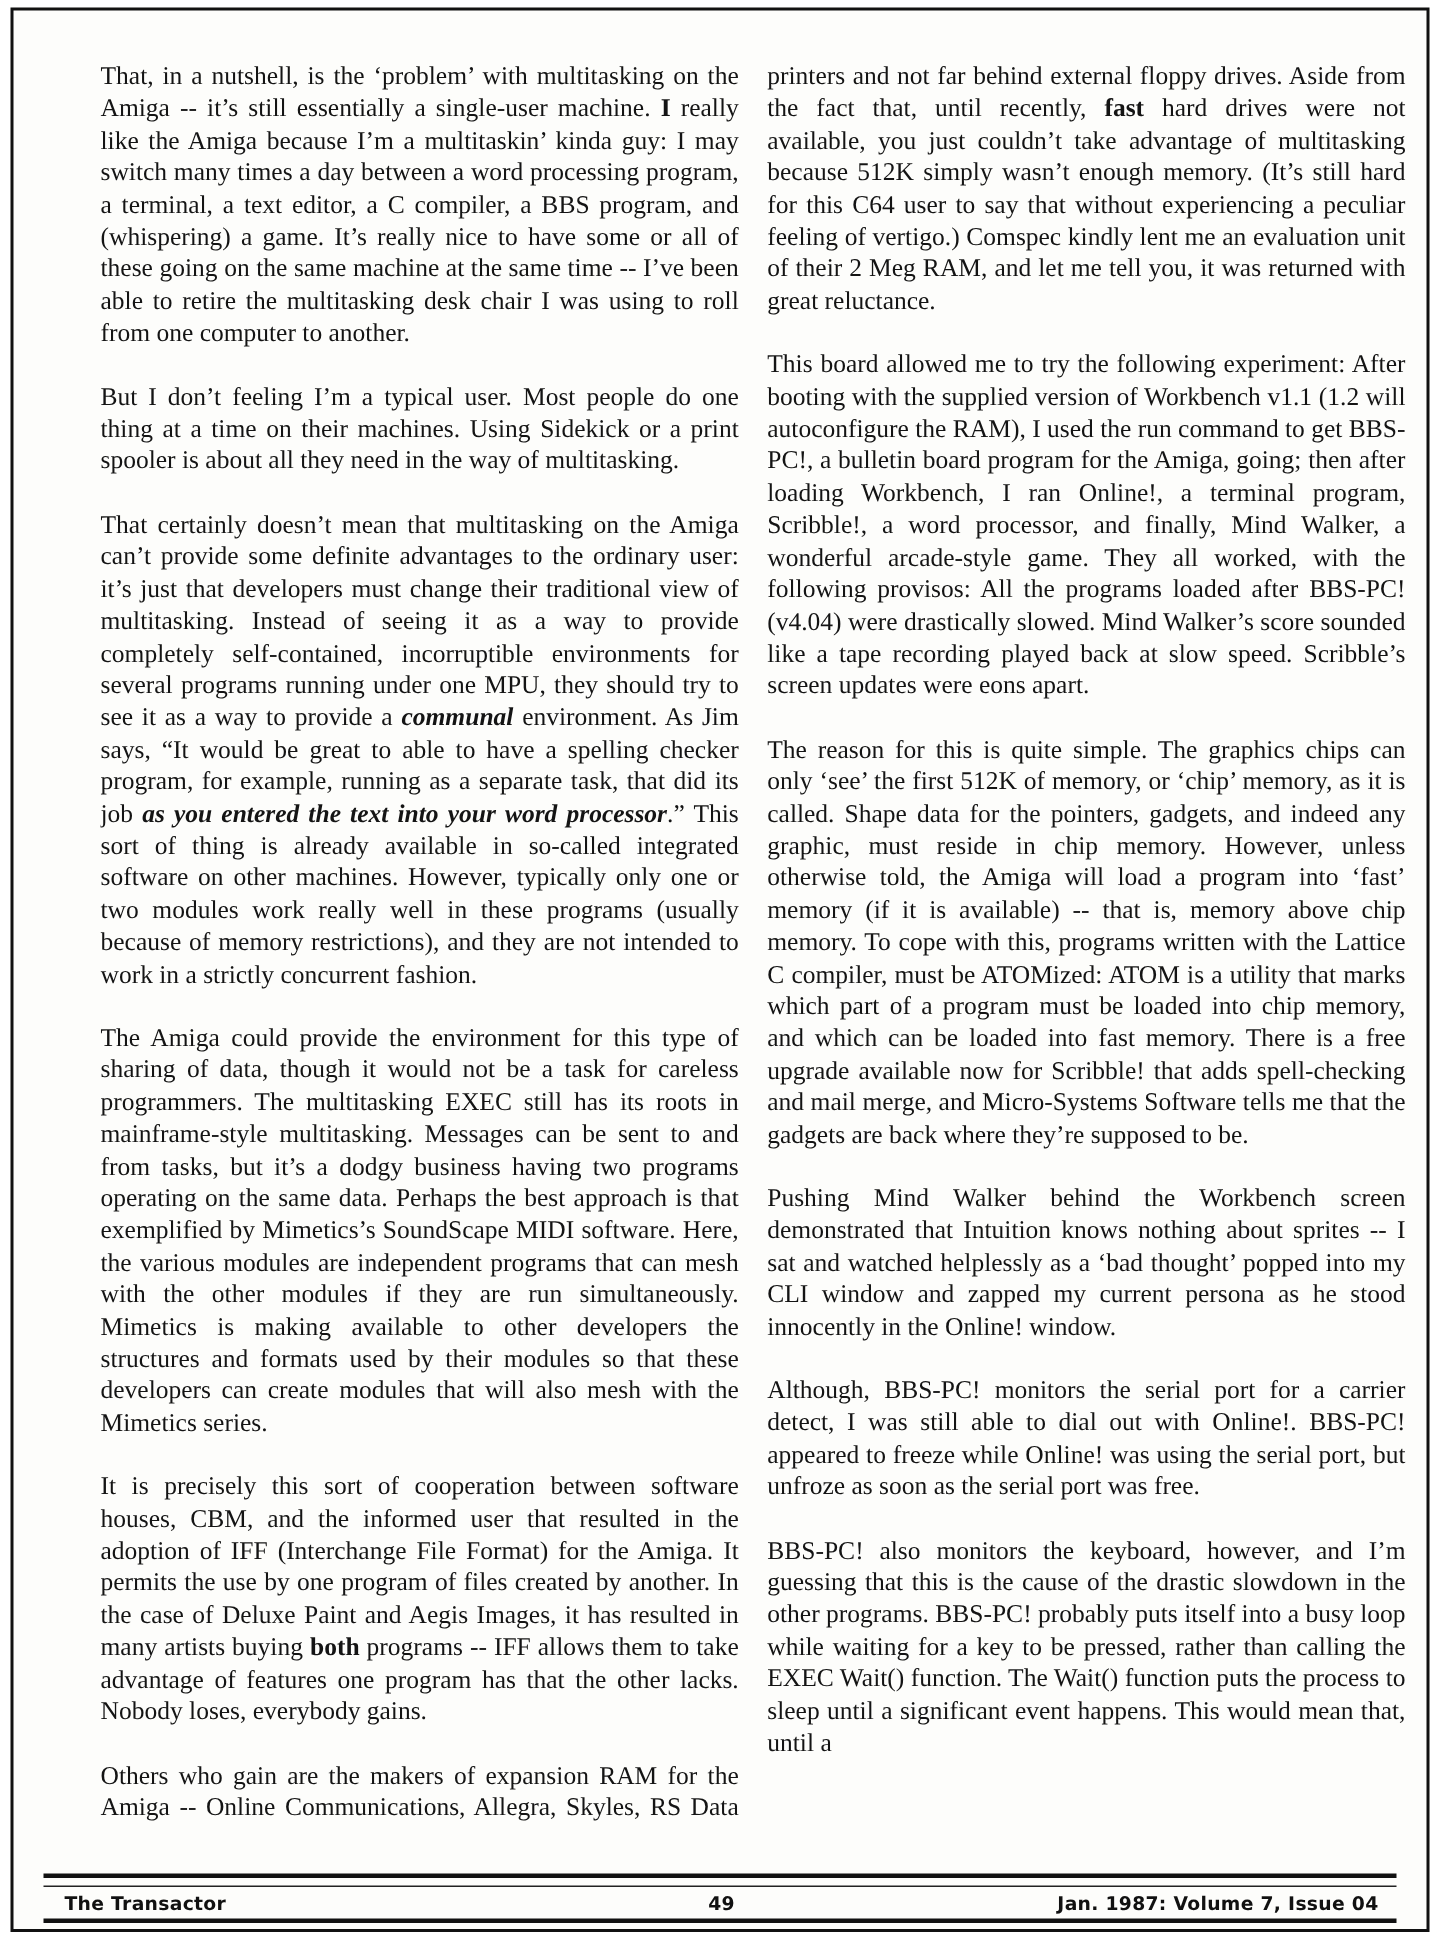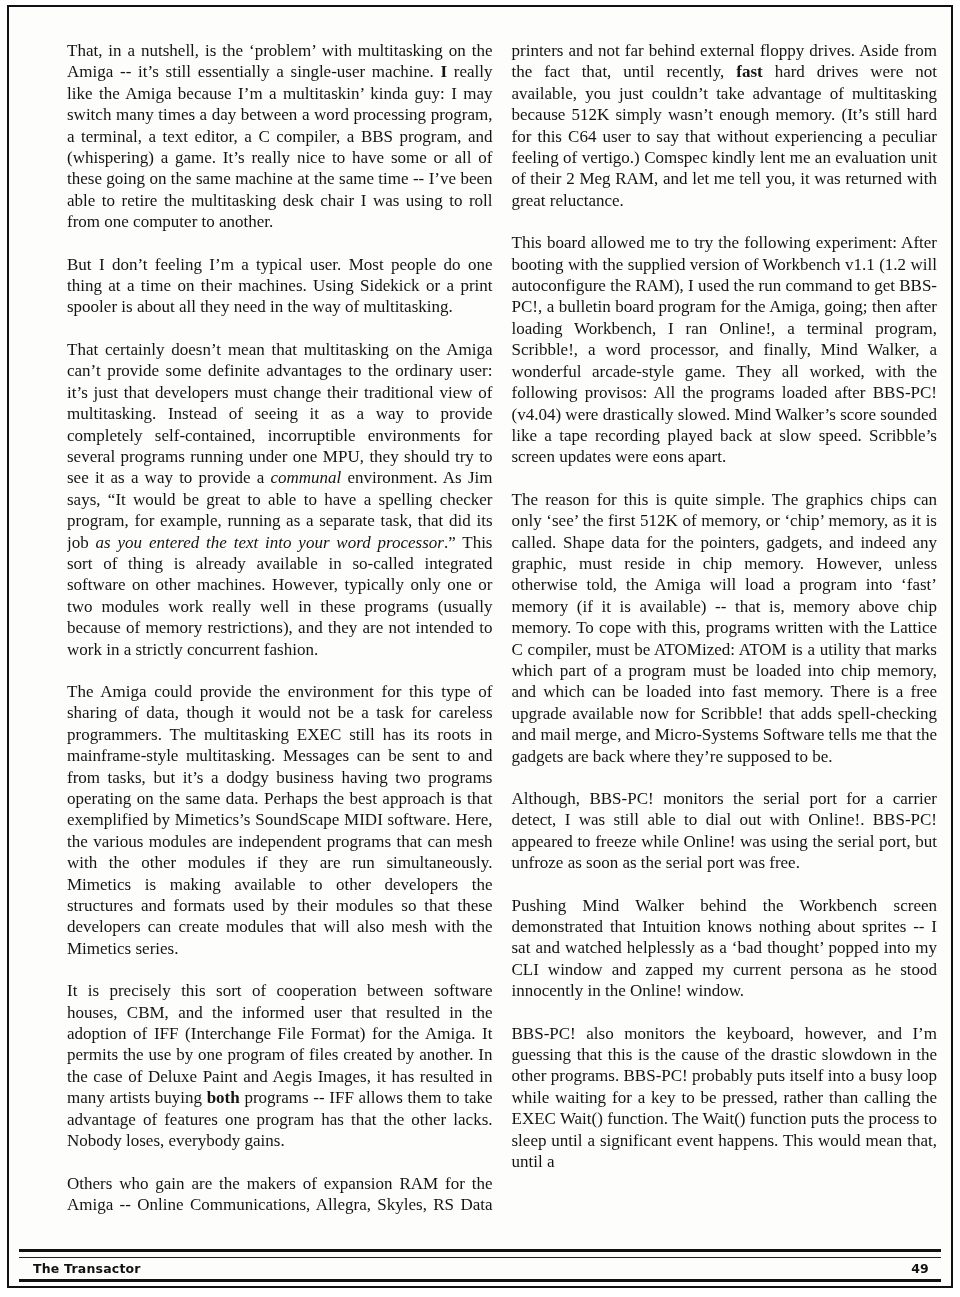--- a/index.html
+++ b/index.html
@@ -37,27 +37,27 @@
   }
   .col p {
     margin: 0 0 21px 0;
     font-size: 17px;
     line-height: 21.4px;
     color: #141414;
     text-align: justify;
     text-justify: inter-word;
   }
   .col p span.b { font-weight: bold; }
-  .col p span.i { font-style: italic; }
+  .col p span.i { font-style: italic; font-weight: bold; }
   .footer {
     position: absolute;
     left: 0;
     right: 0;
     bottom: 4px;
-    padding: 0 8px;
+    padding: 0 18px;
   }
   .rule-thick {
     height: 3px;
     background: #111;
     margin: 0 2px;
   }
   .rule-thin {
     height: 1px;
     background: #222;
     margin: 5px 2px 0 2px;
@@ -91,28 +91,29 @@
         <p><span>But I don’t feeling I’m a typical user. Most people do one thing at a time on their machines. Using Sidekick or a print spooler is about all they need in the way of multitasking.</span></p>
         <p><span>That certainly doesn’t mean that multitasking on the Amiga can’t provide some definite advantages to the ordinary user: it’s just that developers must change their traditional view of multitasking. Instead of seeing it as a way to provide completely self-contained, incorruptible environments for several programs running under one MPU, they should try to see it as a way to provide a </span><span class="i">communal</span><span> environment. As Jim says, “It would be great to able to have a spelling checker program, for example, running as a separate task, that did its job </span><span class="i">as you entered the text into your word processor</span><span>.” This sort of thing is already available in so-called integrated software on other machines. However, typically only one or two modules work really well in these programs (usually because of memory restrictions), and they are not intended to work in a strictly concurrent fashion.</span></p>
         <p><span>The Amiga could provide the environment for this type of sharing of data, though it would not be a task for careless programmers. The multitasking EXEC still has its roots in mainframe-style multitasking. Messages can be sent to and from tasks, but it’s a dodgy business having two programs operating on the same data. Perhaps the best approach is that exemplified by Mimetics’s SoundScape MIDI software. Here, the various modules are independent programs that can mesh with the other modules if they are run simultaneously. Mimetics is making available to other developers the structures and formats used by their modules so that these developers can create modules that will also mesh with the Mimetics series.</span></p>
         <p><span>It is precisely this sort of cooperation between software houses, CBM, and the informed user that resulted in the adoption of IFF (Interchange File Format) for the Amiga. It permits the use by one program of files created by another. In the case of Deluxe Paint and Aegis Images, it has resulted in many artists buying </span><span class="b">both</span><span> programs -- IFF allows them to take advantage of features one program has that the other lacks. Nobody loses, everybody gains.</span></p>
         <p><span>Others who gain are the makers of expansion RAM for the Amiga -- Online Communications, Allegra, Skyles, RS Data Systems, et cetera. Add-on RAM is fast becoming </span><span class="i">the</span><span> most popular peripheral for the Amiga, ahead of hard drives and</span></p>
       </div>
     <div class="col">
         <p><span>printers and not far behind external floppy drives. Aside from the fact that, until recently, </span><span class="b">fast</span><span> hard drives were not available, you just couldn’t take advantage of multitasking because 512K simply wasn’t enough memory. (It’s still hard for this C64 user to say that without experiencing a peculiar feeling of vertigo.) Comspec kindly lent me an evaluation unit of their 2 Meg RAM, and let me tell you, it was returned with great reluctance.</span></p>
         <p><span>This board allowed me to try the following experiment: After booting with the supplied version of Workbench v1.1 (1.2 will autoconfigure the RAM), I used the run command to get BBS-PC!, a bulletin board program for the Amiga, going; then after loading Workbench, I ran Online!, a terminal program, Scribble!, a word processor, and finally, Mind Walker, a wonderful arcade-style game. They all worked, with the following provisos: All the programs loaded after BBS-PC! (v4.04) were drastically slowed. Mind Walker’s score sounded like a tape recording played back at slow speed. Scribble’s screen updates were eons apart.</span></p>
         <p><span>The reason for this is quite simple. The graphics chips can only ‘see’ the first 512K of memory, or ‘chip’ memory, as it is called. Shape data for the pointers, gadgets, and indeed any graphic, must reside in chip memory. However, unless otherwise told, the Amiga will load a program into ‘fast’ memory (if it is available) -- that is, memory above chip memory. To cope with this, programs written with the Lattice C compiler, must be ATOMized: ATOM is a utility that marks which part of a program must be loaded into chip memory, and which can be loaded into fast memory. There is a free upgrade available now for Scribble! that adds spell-checking and mail merge, and Micro-Systems Software tells me that the gadgets are back where they’re supposed to be.</span></p>
+        <p><span>Pushing Mind Walker behind the Workbench screen demonstrated that Intuition knows nothing about sprites -- I sat and watched helplessly as a ‘bad thought’ popped into my CLI window and zapped my current persona as he stood innocently in the Online! window.</span></p>
         <p><span>Although, BBS-PC! monitors the serial port for a carrier detect, I was still able to dial out with Online!. BBS-PC! appeared to freeze while Online! was using the serial port, but unfroze as soon as the serial port was free.</span></p>
-        <p><span>Pushing Mind Walker behind the Workbench screen demonstrated that Intuition knows nothing about sprites -- I sat and watched helplessly as a ‘bad thought’ popped into my CLI window and zapped my current persona as he stood innocently in the Online! window.</span></p>
         <p><span>BBS-PC! also monitors the keyboard, however, and I’m guessing that this is the cause of the drastic slowdown in the other programs. BBS-PC! probably puts itself into a busy loop while waiting for a key to be pressed, rather than calling the EXEC Wait() function. The Wait() function puts the process to sleep until a significant event happens. This would mean that, until a</span></p>
       </div>
   </div>
 
   <div class="footer">
     <div class="rule-thick"></div>
     <div class="rule-thin"></div>
     <div class="footer-bar">
       <span class="footer-left">The Transactor</span>
       <span class="footer-center">49</span>
+      <span class="footer-right">Jan. 1987: Volume 7, Issue 04</span>
     </div>
   </div>
 
 </div>
 
 </body></html>

